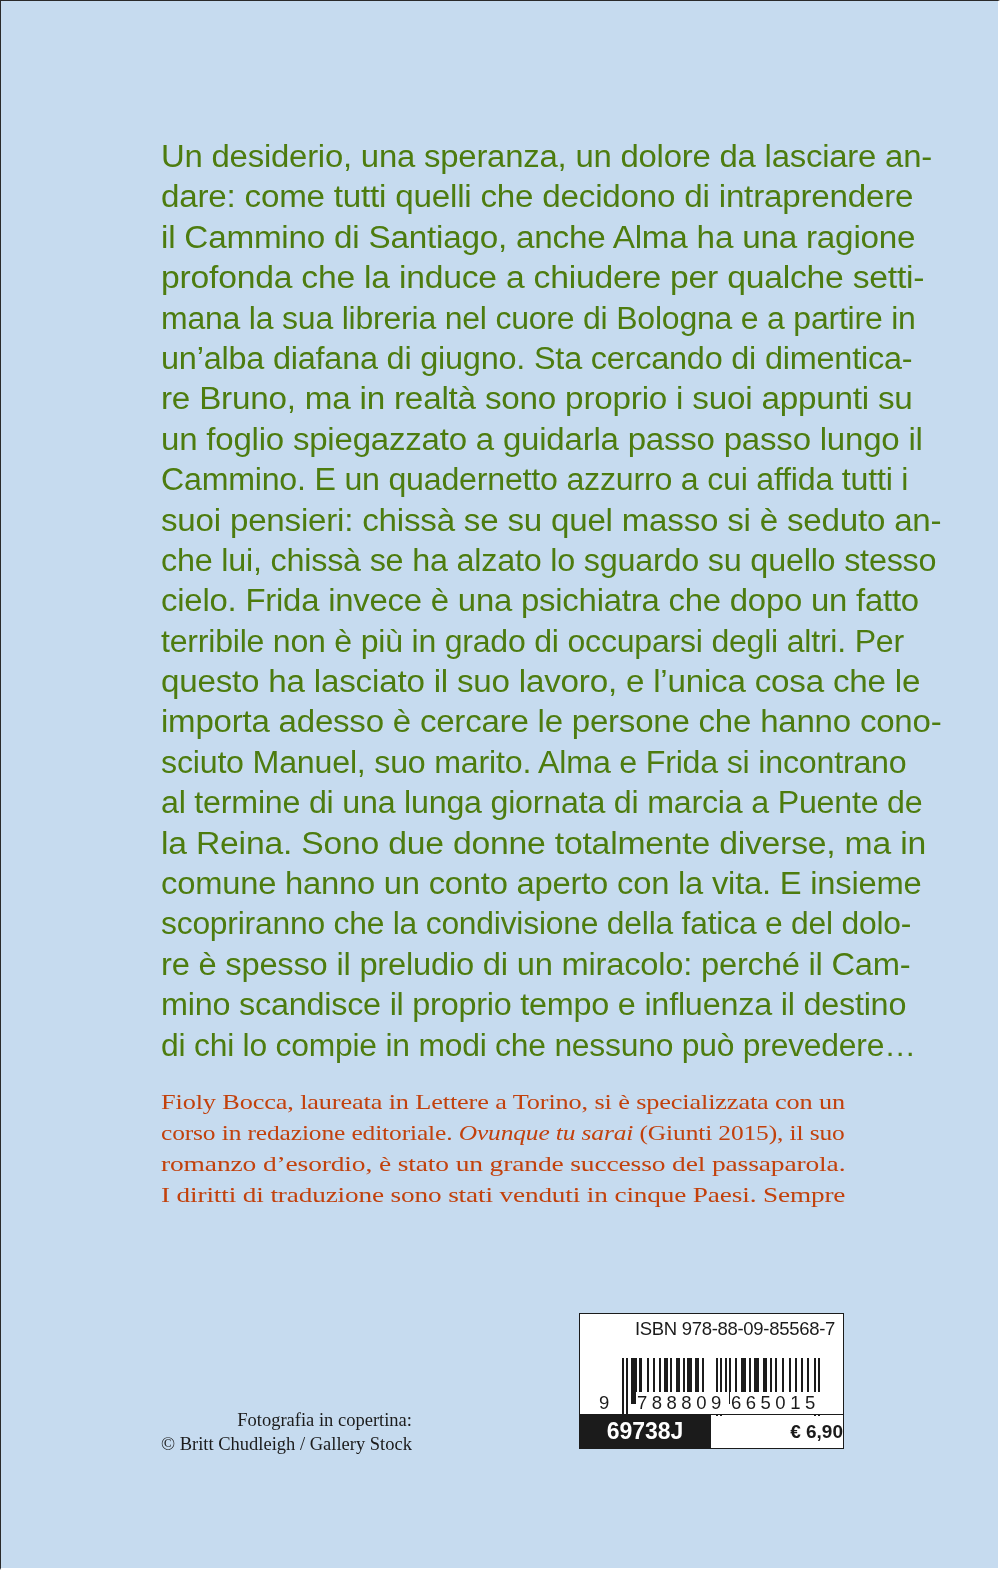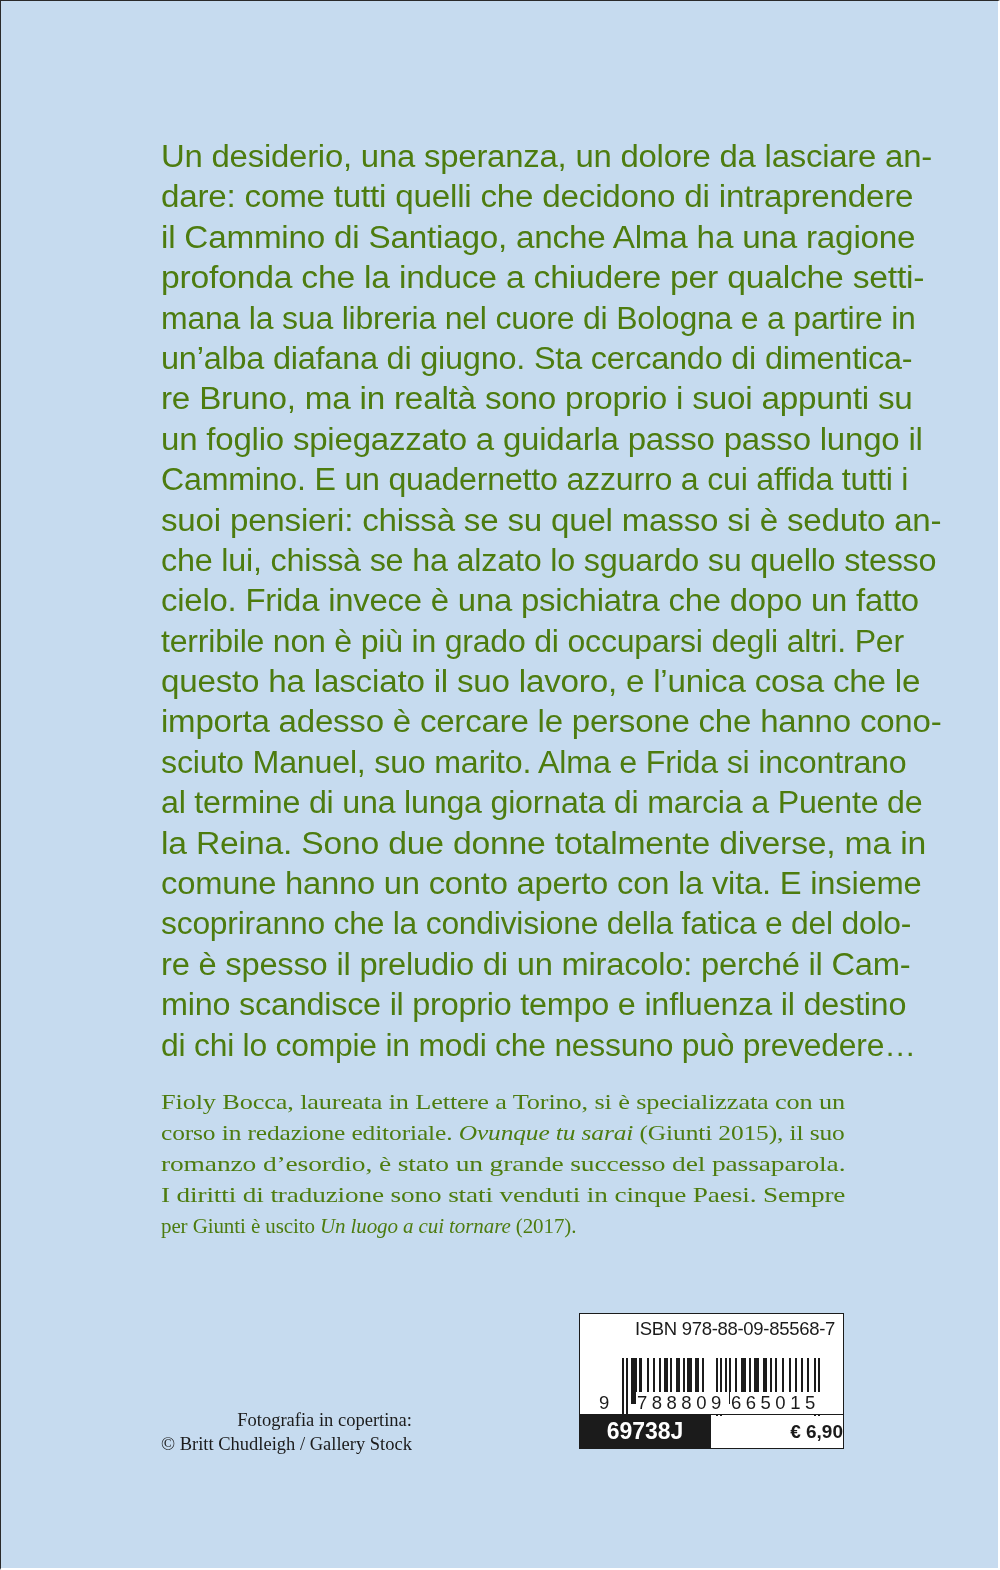--- a/index.html
+++ b/index.html
@@ -23,21 +23,21 @@
     display: block; white-space: nowrap;
     font-size: 31px; line-height: 40.4px; height: 40.4px;
     text-align: justify; text-align-last: justify;
     transform-origin: left center;
     letter-spacing: -0.2px;
   }
   .blurb .line.last { text-align-last: justify; }
   .bio {
     position: absolute; left: 160px; top: 1086px; width: 684px;
     font-family: "Liberation Serif", "DejaVu Serif", serif;
-    color: #4d7c0f;
+    color: #c2410c;
   }
   .bio .line {
     display: block; white-space: nowrap;
     font-size: 21px; line-height: 31px; height: 31px;
     text-align: justify; text-align-last: justify;
     letter-spacing: -0.1px;
   }
   .bio .line.last { text-align-last: left; }
   .bio i { font-style: italic; }
   .credit {
@@ -108,21 +108,20 @@
     <span class="line" style="display: block; width: 649px; text-align-last: auto; transform: scaleX(1.0539); transform-origin: left center;">re è spesso il preludio di un miracolo: perché il Cam-</span>
     <span class="line" style="display: block; width: 656px; text-align-last: auto; transform: scaleX(1.0427); transform-origin: left center;">mino scandisce il proprio tempo e influenza il destino</span>
     <span class="line last" style="display: block; width: 667px; text-align-last: auto; transform: scaleX(1.0255); transform-origin: left center;">di chi lo compie in modi che nessuno può prevedere…</span>
   </div>
 
   <div class="bio">
     <span class="line" style="display: block; width: 547px; text-align-last: auto; transform: scaleX(1.2505); transform-origin: left center;">Fioly Bocca, laureata in Lettere a Torino, si è specializzata con un</span>
     <span class="line" style="display: block; width: 565px; text-align-last: auto; transform: scaleX(1.2106); transform-origin: left center;"><span>corso in redazione editoriale. </span><i>Ovunque tu sarai</i><span> (Giunti 2015), il suo</span></span>
     <span class="line" style="display: block; width: 523px; text-align-last: auto; transform: scaleX(1.3078); transform-origin: left center;">romanzo d’esordio, è stato un grande successo del passaparola.</span>
     <span class="line" style="display: block; width: 528px; text-align-last: auto; transform: scaleX(1.2955); transform-origin: left center;">I diritti di traduzione sono stati venduti in cinque Paesi. Sempre</span>
-    <span class="line last" style="display: block; width: 415px; text-align-last: auto; transform: scaleX(1); text-align: left;"><span>per Giunti è uscito </span><i>Un luogo a cui tornare</i><span> (2017).</span></span>
   </div>
 
   <div class="credit">
     <div>Fotografia in copertina:</div>
     <div>© Britt Chudleigh / Gallery Stock</div>
   </div>
 
   <div class="barcode-box">
     <div class="isbn-text">ISBN 978-88-09-85568-7</div>
     <svg class="bars" viewBox="0 0 208 58" preserveAspectRatio="none">

